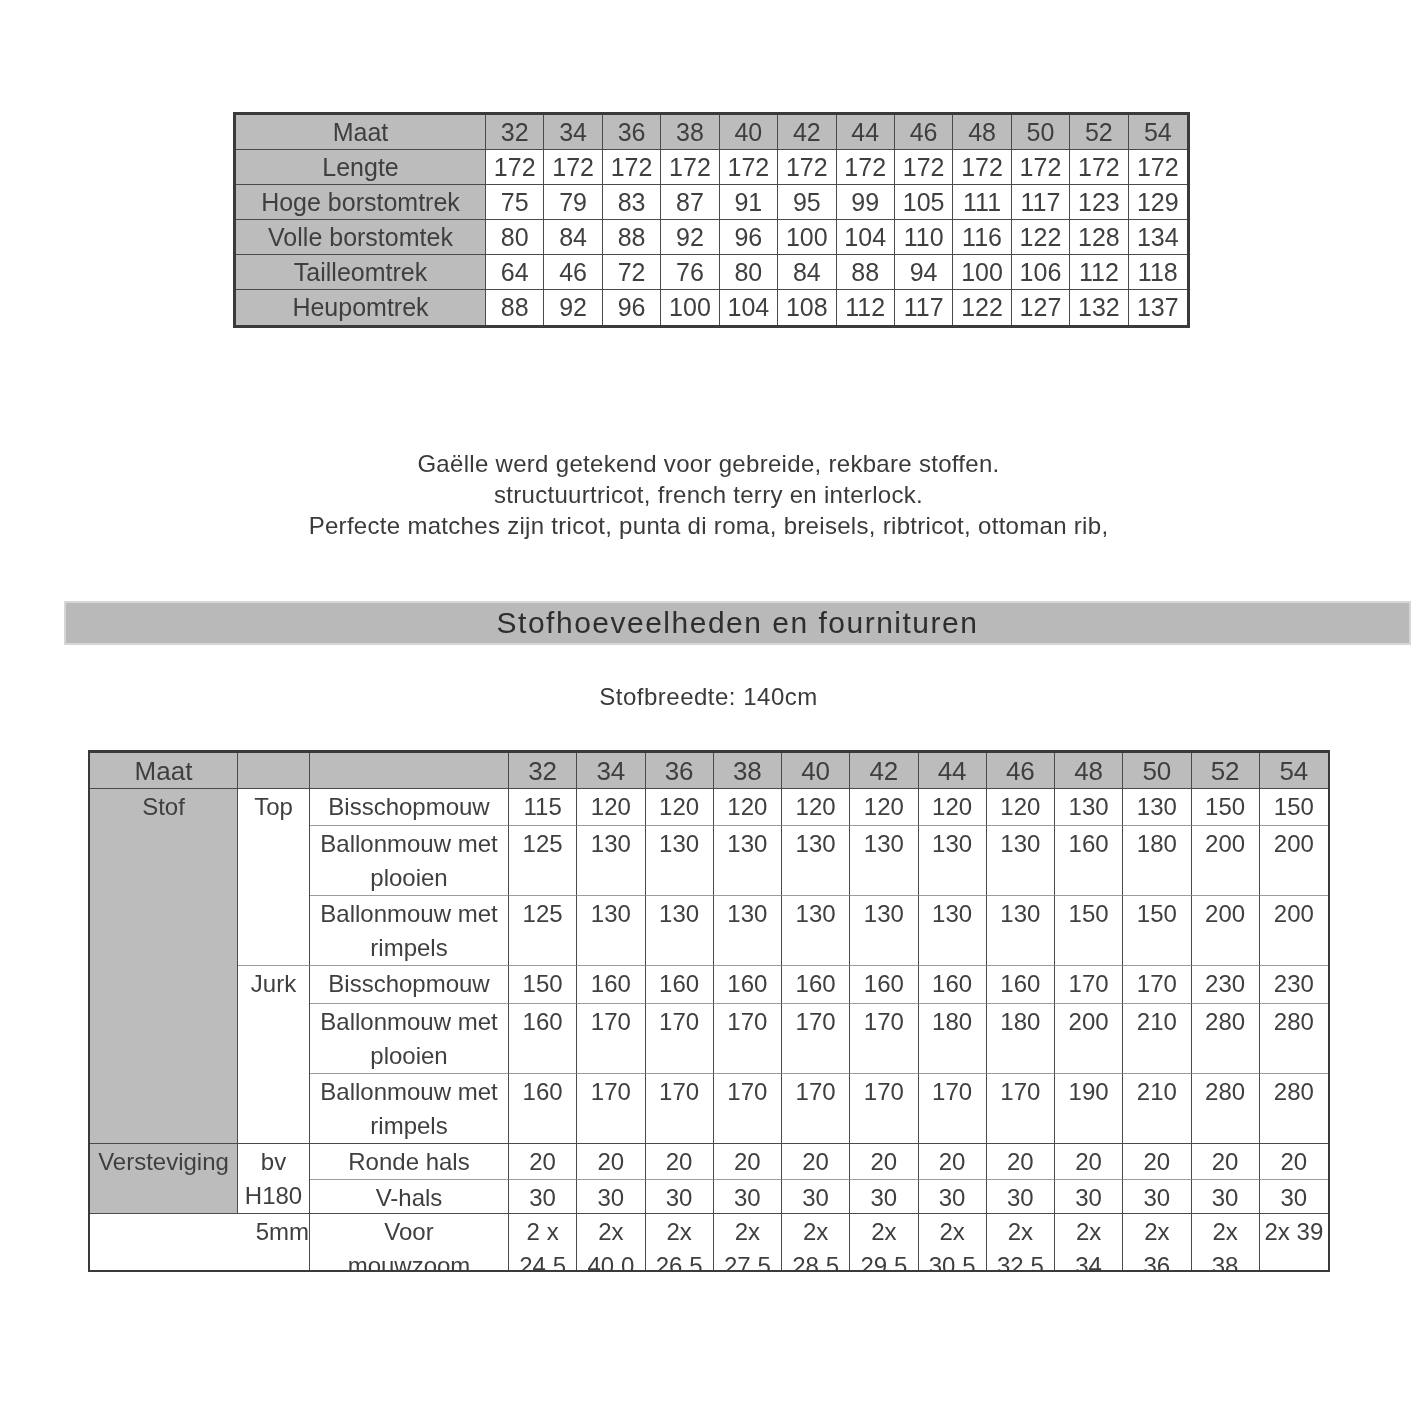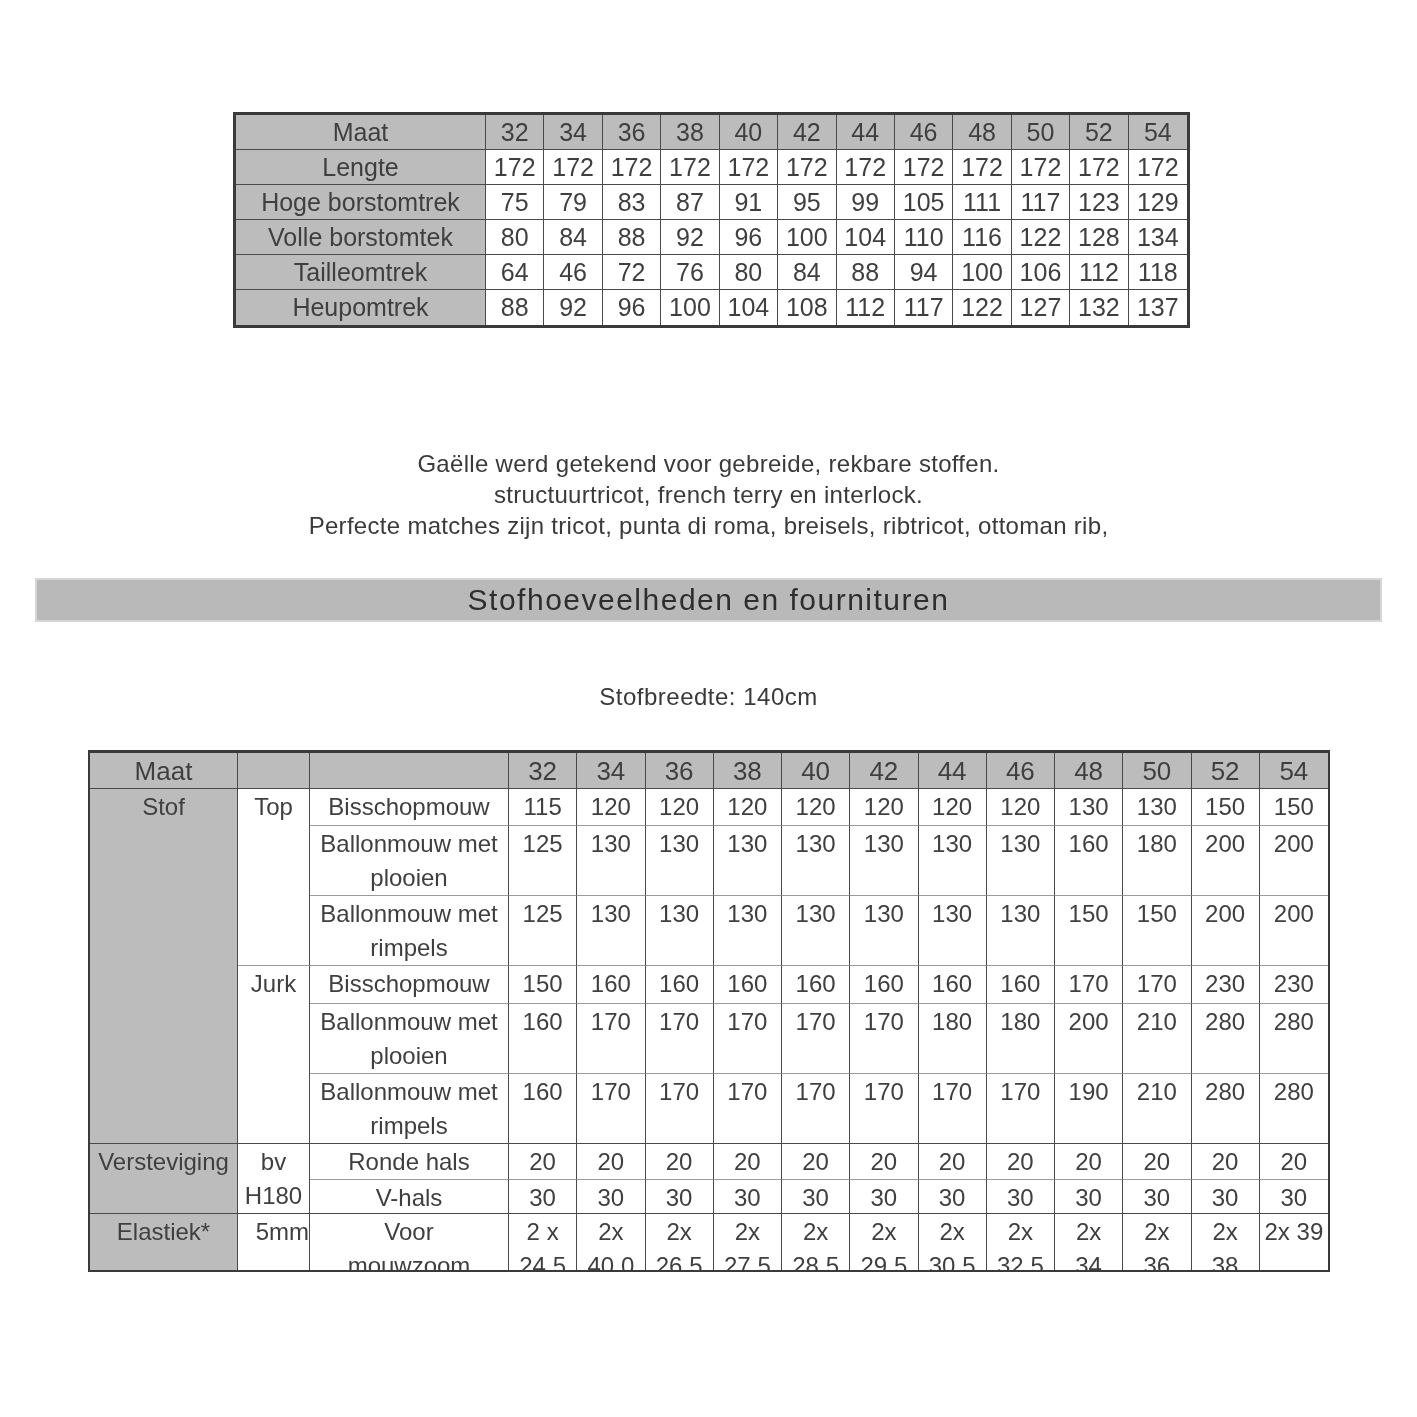--- a/index.html
+++ b/index.html
@@ -10,21 +10,21 @@
   }
   
   .band{
     position:absolute;left:35px;width:1347px;height:44px;box-sizing:border-box;
     background:var(--band-bg,#b9b9b9);border:2px solid var(--band-border,#d6d6d6);
     display:flex;align-items:center;justify-content:center;
     font-size:30px;letter-spacing:1.5px;color:#2e2e2e;font-weight:400;
   }
   #band-maattabel{top:42px;}
   #band-stoffen{top:358px;}
-  #band-fournituren{top:578px;}
+  #band-fournituren{top:601px;margin-left:29px;}
   
   .para{
     position:absolute;top:448px;left:0;width:1417px;text-align:center;
     font-size:24px;line-height:31px;color:#3a3a3a;letter-spacing:0.3px;
   }
   .subtitle{
     position:absolute;top:683px;left:0;width:1417px;text-align:center;
     font-size:24px;color:#3a3a3a;letter-spacing:0.5px;
   }
   
@@ -694,23 +694,20 @@
       </div>
       <div class="t2c bb-dark" style="grid-area: 9 / 13;">
         <div>30</div>
       </div>
       <div class="t2c bb-dark" style="grid-area: 9 / 14;">
         <div>30</div>
       </div>
       <div class="t2c last-col bb-dark" style="grid-area: 9 / 15;">
         <div>30</div>
       </div>
-      <div class="t2c gray" style="grid-area: 10 / 1 / span 1;">
-        <div>Elastiek*</div>
-      </div>
       <div class="t2c" style="grid-area: 10 / 2 / span 1; align-items: flex-end;">
         <div>5mm</div>
       </div>
       <div class="t2c" style="grid-area: 10 / 3; text-align: right;">
         <div>Voor</div>
         <div>mouwzoom</div>
       </div>
       <div class="t2c" style="grid-area: 10 / 4;">
         <div>2 x</div>
         <div>24,5</div>

